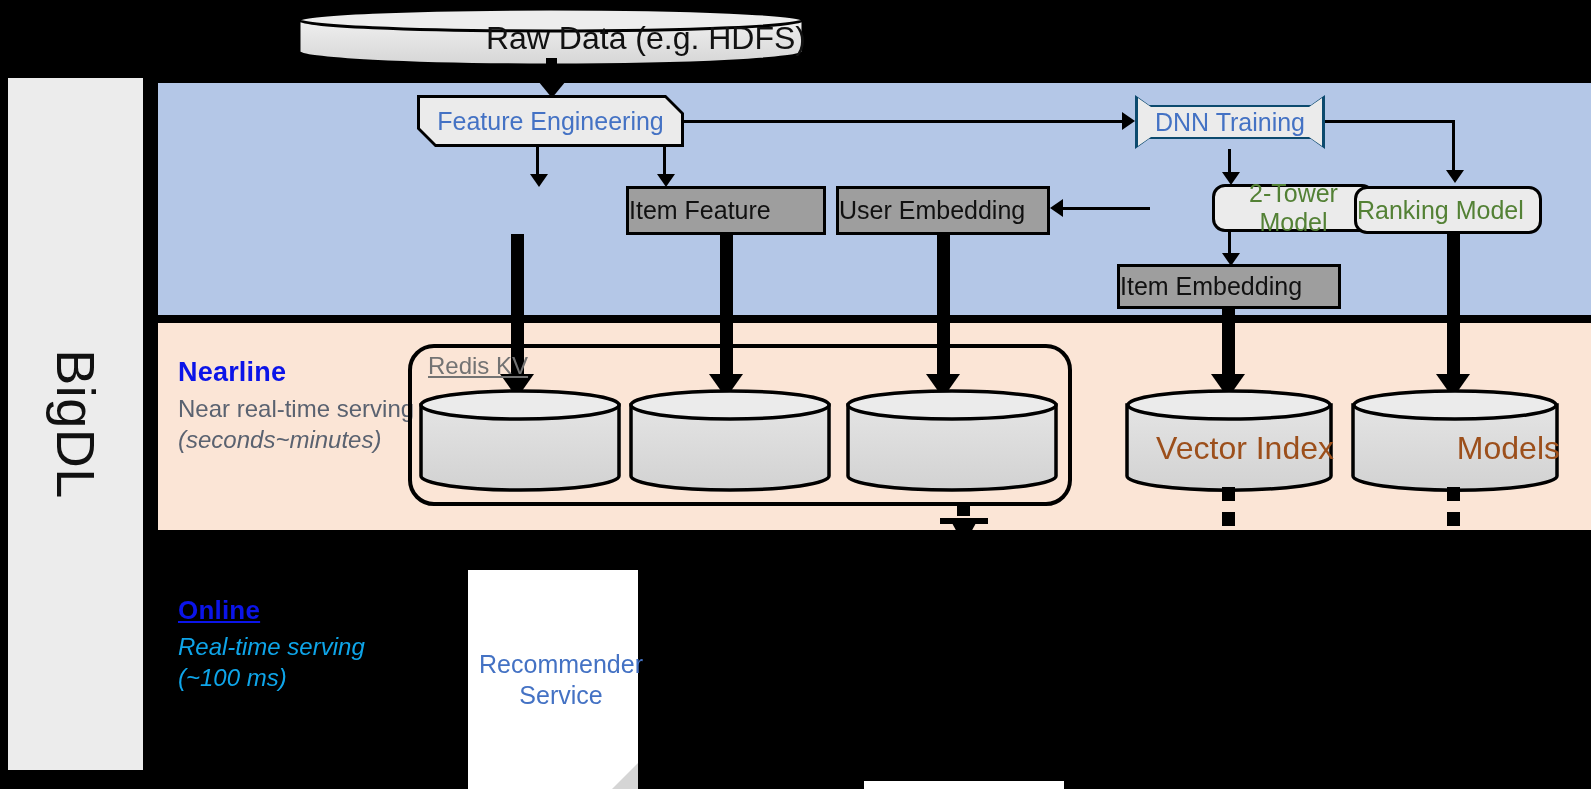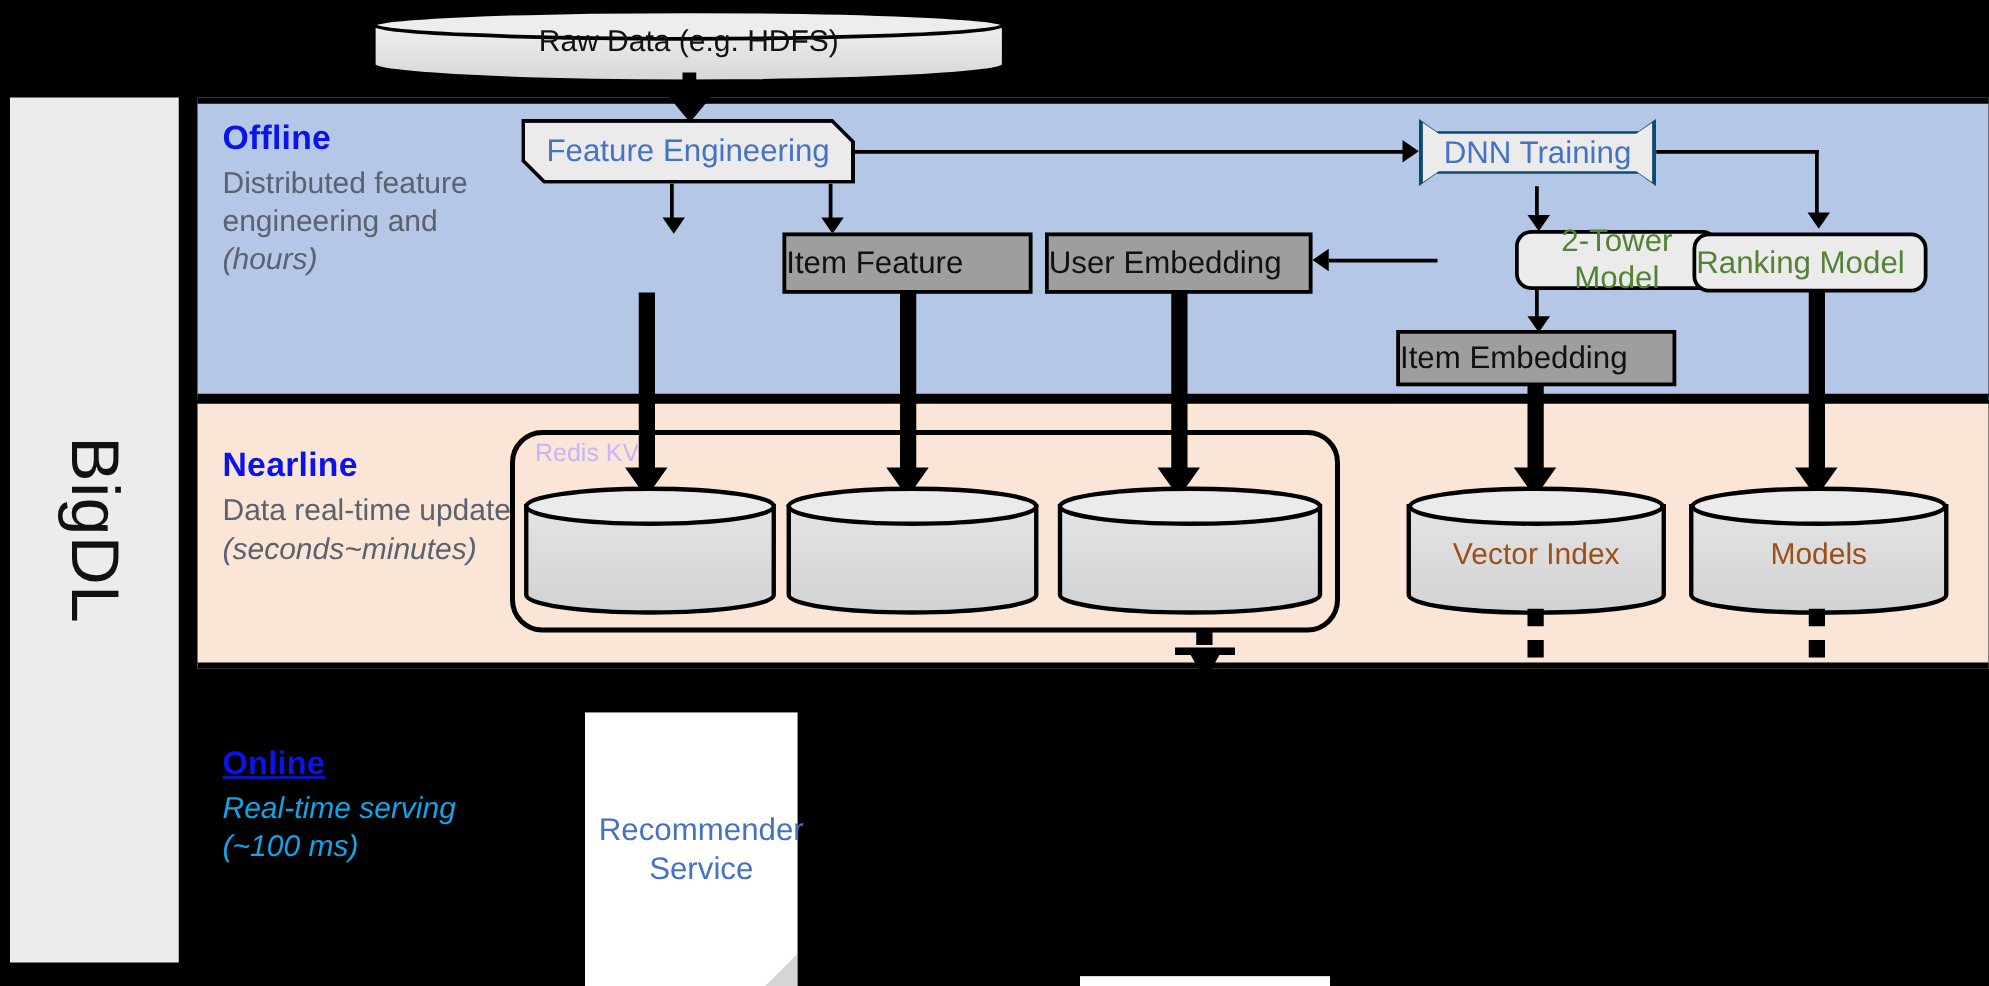--- a/index.html
+++ b/index.html
@@ -57,27 +57,27 @@
   .notched > span{display:flex;align-items:center;justify-content:center;
      width:calc(100% - 6px);height:calc(100% - 6px);margin:3px;background:#ebebeb;
      clip-path:polygon(0 0,13px 9px,calc(100% - 13px) 9px,100% 0,100% 100%,
                        calc(100% - 13px) calc(100% - 9px),13px calc(100% - 9px),0 100%);}
 
   .round-box{border-radius:13px;}
 
   
   .cyl{position:absolute;}
   .cyl svg{display:block;}
-  .cyl .cyl-label{position:absolute;left:0;width:100%;text-align:center;
-       font-size:24px;color:#9c4f1b;}
+  .cyl .cyl-label{position:absolute;left:0;width:100%;text-align:right;
+       font-size:32px;color:#9c4f1b;}
 
   
   #redis-box{left:408px;top:344px;width:664px;height:162px;border:4px solid #000;
              border-radius:26px;background:transparent;}
-  #redis-label{left:428px;top:352px;font-size:20px;color:#c4b5fd;}
+  #redis-label{left:428px;top:352px;font-size:24px;color:#737373;text-decoration:underline;}
 
   
   .thin-v{background:#000;width:3px;}
   .thin-h{background:#000;height:3px;}
   .ahead-d{width:0;height:0;border-left:9px solid transparent;
            border-right:9px solid transparent;border-top:13px solid #000;}
   .ahead-l{width:0;height:0;border-top:9px solid transparent;
            border-bottom:9px solid transparent;border-right:13px solid #000;}
   .ahead-r{width:0;height:0;border-top:9px solid transparent;
            border-bottom:9px solid transparent;border-left:13px solid #000;}
@@ -116,28 +116,24 @@
 
 <div id="stage">
 
   <div class="abs" id="band-offline"></div>
   <div class="abs" id="band-nearline"></div>
 
   <div class="abs" id="bigdl">
     <span>BigDL</span>
   </div>
 
-  <div class="abs" id="cap-offline">
-    <div class="band-title">Offline</div>
-    <div class="band-sub"><span>Distributed feature engineering and </span><i>(hours)</i></div>
-  </div>
 
   <div class="abs" id="cap-nearline">
     <div class="band-title">Nearline</div>
-    <div class="band-sub"><span>Data real-time update </span><i>(seconds~minutes)</i></div>
+    <div class="band-sub"><span>Near real-time serving </span><i>(seconds~minutes)</i></div>
   </div>
 
   <div class="abs" id="cap-online">
     <div class="band-title">Online</div>
     <div class="band-sub"><span>Real-time serving </span><span>(~100 ms)</span></div>
   </div>
 
   <div class="cyl" style="left:296px;top:6px;">
     <svg width="510" height="60" viewBox="0 0 510 60">
       <defs>

